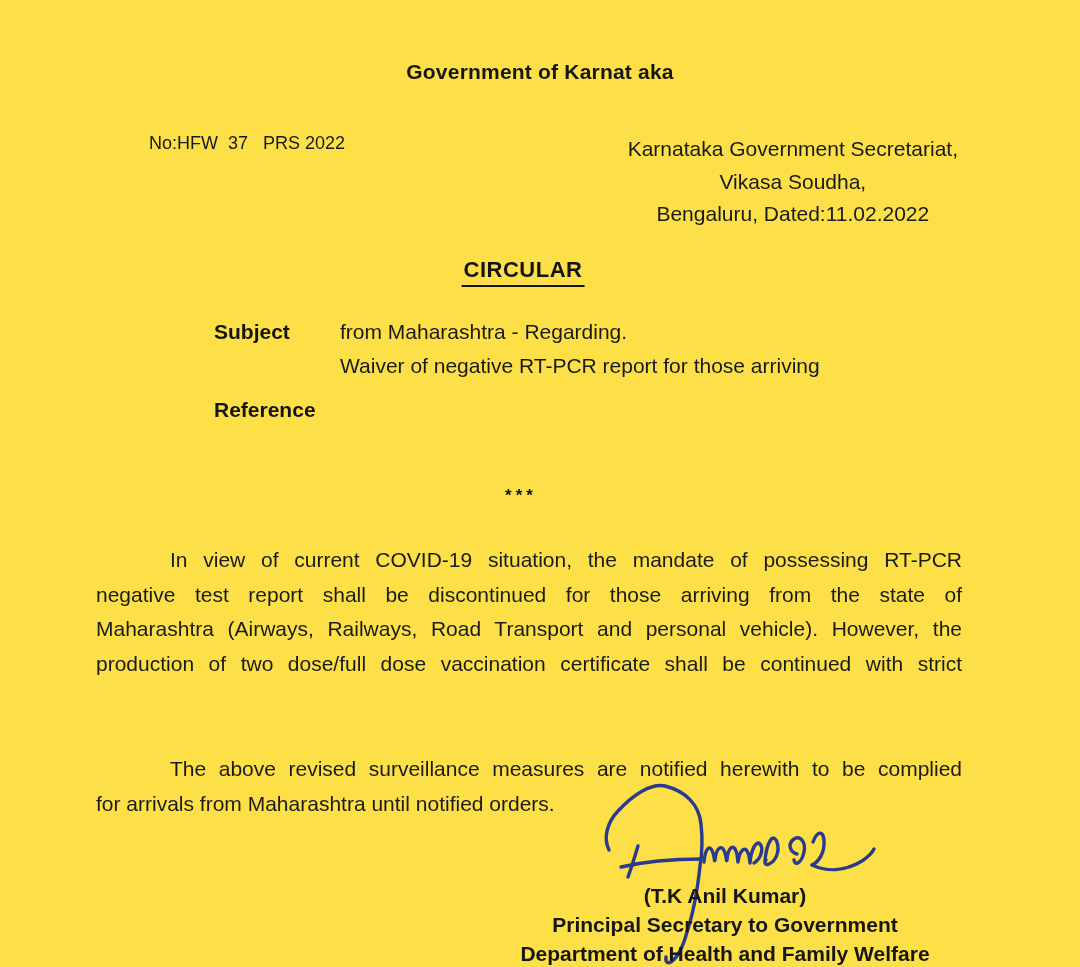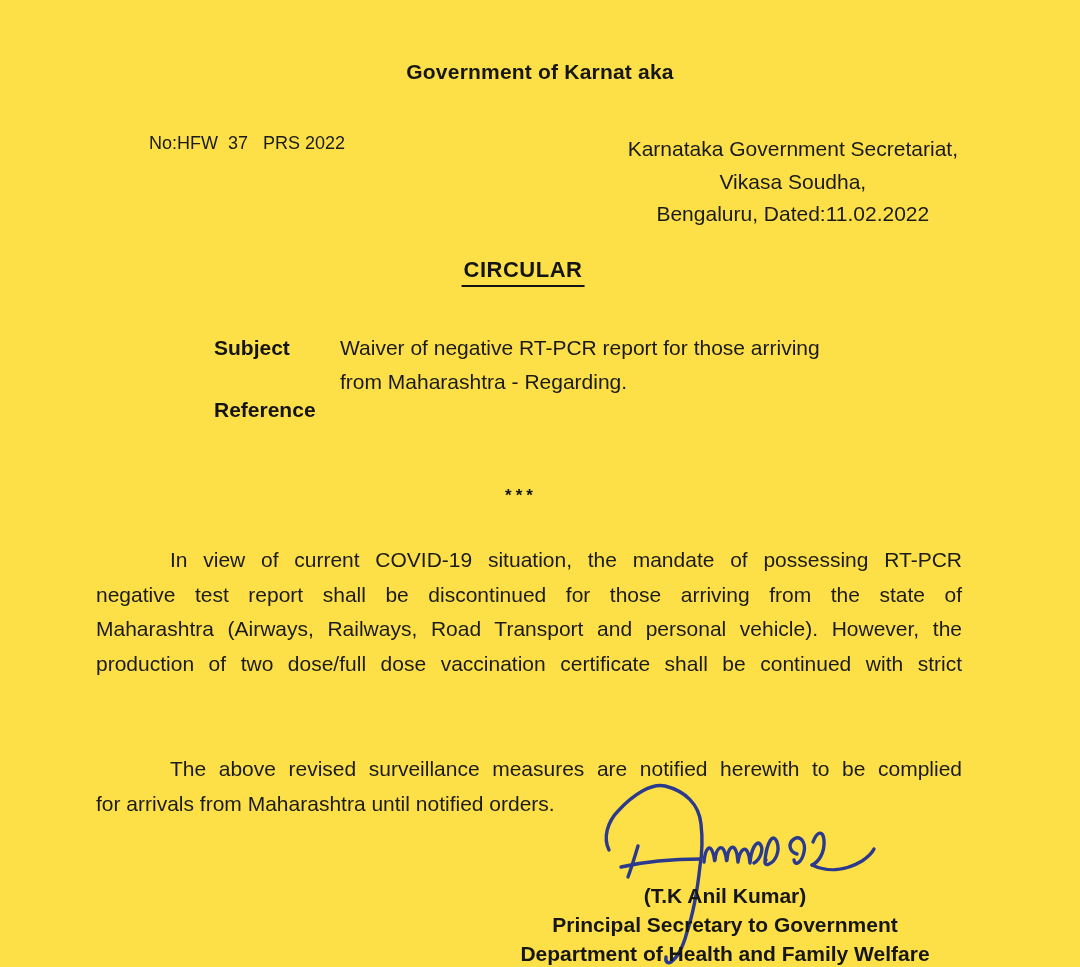--- a/index.html
+++ b/index.html
@@ -62,21 +62,21 @@
     letter-spacing: 0.5px;
   }
   .meta-row {
     position: absolute;
     left: 214px;
     display: grid;
     grid-template-columns: 126px 560px;
     font-size: 21px;
     line-height: 34px;
   }
-  .meta-row.subject { top: 331px; }
+  .meta-row.subject { top: 315px; }
   .meta-row.reference { top: 393px; }
   .meta-label { font-weight: 700; color: #141414; }
   .meta-content { color: #1a1a1a; }
   .meta-content sup { font-size: 12px; line-height: 0; vertical-align: 8px; }
   .separator {
     position: absolute;
     top: 486px;
     left: 521px;
     transform: translateX(-50%);
     font-size: 17px;
@@ -137,22 +137,22 @@
       <div>Vikasa Soudha,</div>
       <div>Bengaluru, Dated:11.02.2022</div>
     </div>
   </div>
 
   <div class="circular-heading">CIRCULAR</div>
 
   <div class="meta-row subject">
     <div class="meta-label">Subject</div>
     <div class="meta-content">
+      <div>from Maharashtra - Regarding.</div>
       <div>Waiver of negative RT-PCR report for those arriving</div>
-      <div>from Maharashtra - Regarding.</div>
     </div>
   </div>
 
   <div class="meta-row reference">
     <div class="meta-label">Reference</div>
   </div>
 
   <div class="separator">***</div>
 
   <div class="body-para p1">

